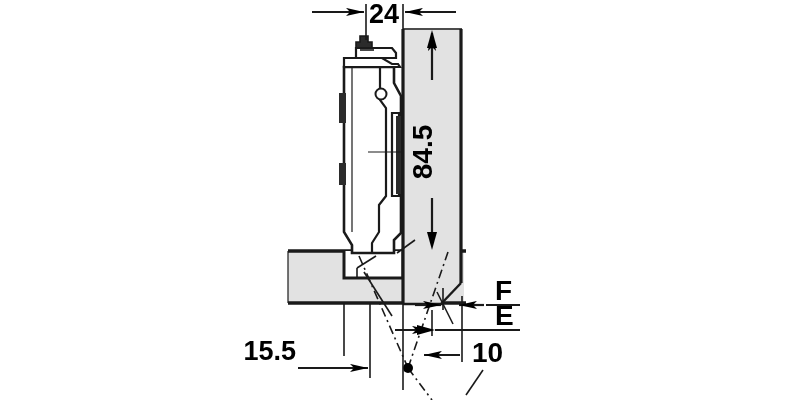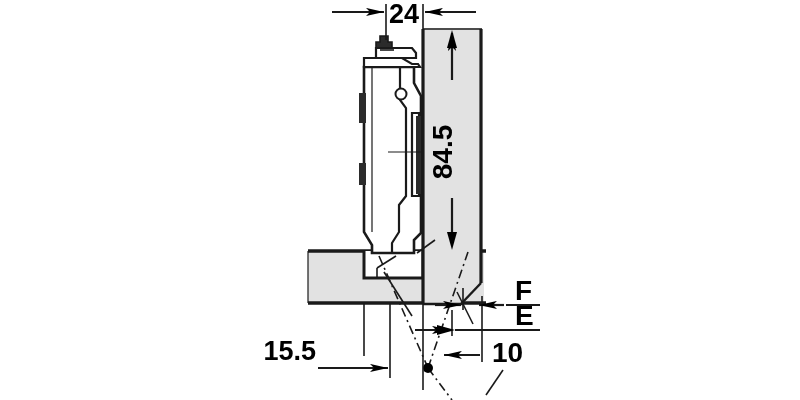--- a/index.html
+++ b/index.html
@@ -11,21 +11,20 @@
     width: 800px;
     height: 400px;
     overflow: hidden;
     font-family: "Liberation Sans", sans-serif;
   }
   #drawing-root {
     position: relative;
     width: 640px;
     height: 400px;
     background: #ffffff;
-    padding-left: 20px;
   }
   #tech-svg {
     display: block;
     width: 800px;
     height: 400px;
   }
   .dim-text {
     font-family: "Liberation Sans", sans-serif;
     font-weight: bold;
     fill: #000000;

